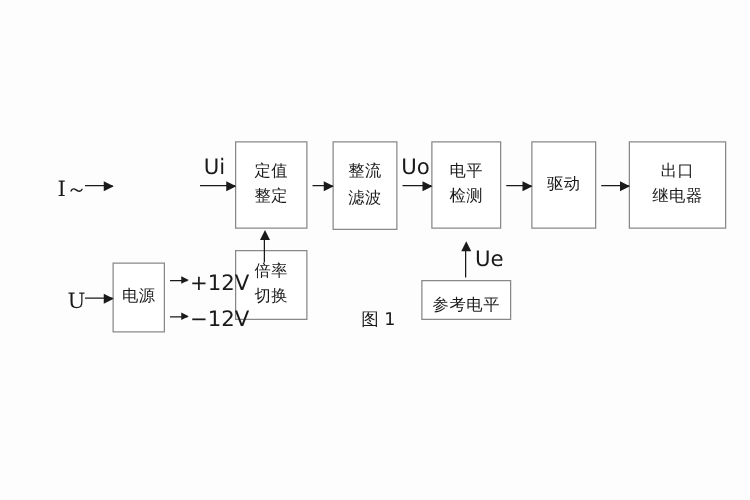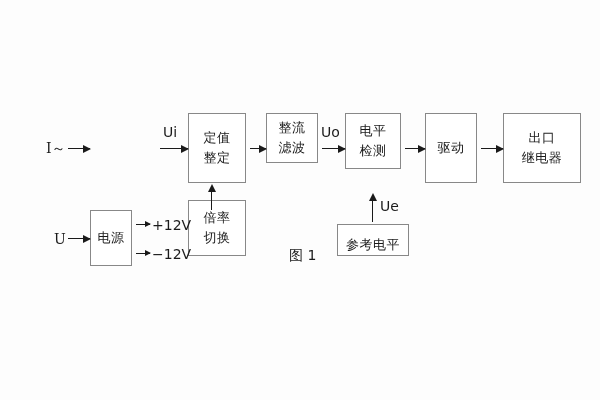--- a/index.html
+++ b/index.html
@@ -40,21 +40,21 @@
   }
   .box .ln.spaced {
     letter-spacing: 5px;
     text-indent: 5px;
   }
 
   
   .sig {
     position: absolute;
     color: #1a1a1a;
-    font-size: 14px;
+    font-size: 17px;
     white-space: nowrap;
   }
   .sig.serif {
     font-family: "DejaVu Serif", "Liberation Serif", serif;
   }
 
   
   .harrow {
     position: absolute;
     height: 1px;
@@ -105,25 +105,25 @@
   }
 </style>
 </head>
 <body>
 
 <div id="diagram">
     <div class="box" style="left: 188px; top: 113px; width: 58px; height: 70px;">
       <span class="ln">定值</span>
       <span class="ln">整定</span>
     </div>
-    <div class="box" style="left: 266px; top: 113px; width: 52px; height: 50px;">
+    <div class="box" style="left: 266px; top: 113px; width: 52px; height: 71px;">
       <span class="ln">整流</span>
       <span class="ln">滤波</span>
     </div>
-    <div class="box" style="left: 345px; top: 113px; width: 56px; height: 56px;">
+    <div class="box" style="left: 345px; top: 113px; width: 56px; height: 70px;">
       <span class="ln">电平</span>
       <span class="ln">检测</span>
     </div>
     <div class="box" style="left: 425px; top: 113px; width: 52px; height: 70px;">
       <span class="ln">驱动</span>
     </div>
     <div class="box" style="left: 503px; top: 113px; width: 78px; height: 70px;">
       <span class="ln">出口</span>
       <span class="ln">继电器</span>
     </div>

